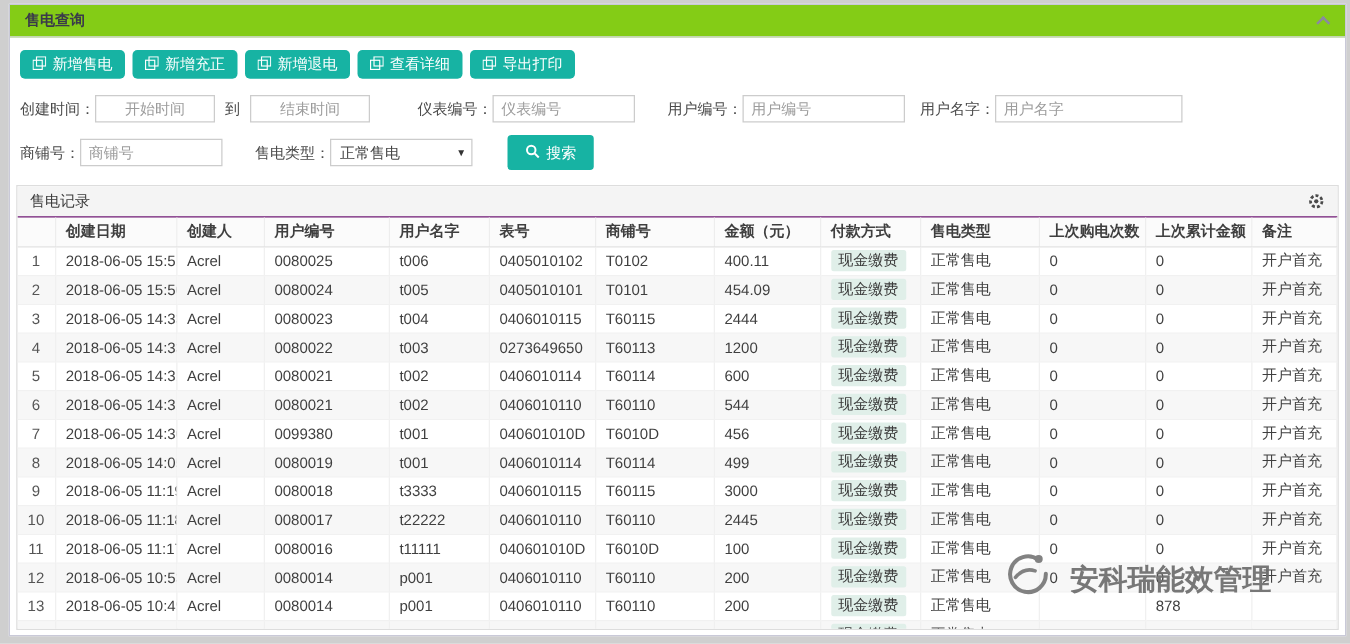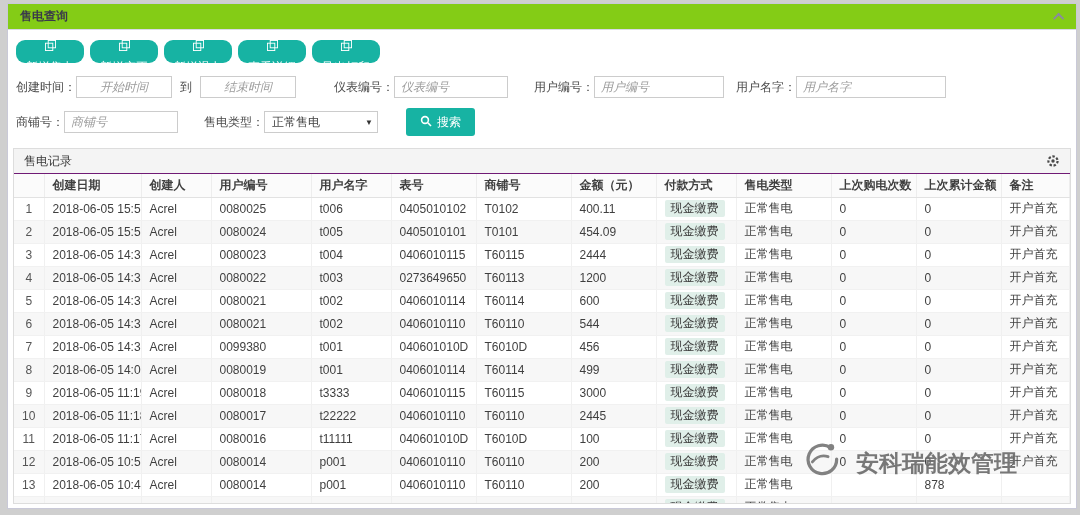--- a/index.html
+++ b/index.html
@@ -21,32 +21,32 @@
   }
   .chevron-up {
     margin-left:auto; width:8px; height:8px;
     border-left:2px solid #8a8aa0; border-top:2px solid #8a8aa0;
     transform:rotate(45deg) translateY(2px);
   }
   .content { padding:0 5px; }
   
   .toolbar { display:flex; gap:6px; margin:10px 3px 0 3px; }
   .tbtn {
-    background:var(--accent); color:#fff; border:none; border-radius:9px;
+    background:var(--accent); color:#fff; border:none; border-radius:4px;
     height:23px; padding:0 10px; font-size:12px; display:flex; align-items:center; gap:5px;
-    font-family:inherit; cursor:pointer;flex-direction:column;
+    font-family:inherit; cursor:pointer;
   }
   
   .frow { display:flex; align-items:center; font-size:12px; color:#4a4a4a; padding:0 3px; }
   .frow1 { margin-top:13px; }
   .frow2 { margin-top:10px; }
   .flabel { white-space:nowrap; }
   input.txt {
     border:1px solid #cccccc; height:22px; font-size:12px; padding:0 6px;
-    color:#0f766e; font-family:inherit; background:#fff; outline:none;font-style:italic;
+    color:#0f766e; font-family:inherit; background:#fff; outline:none;
   }
   input.txt::placeholder { color:#9c9c9c; }
   .date-in { width:96px; text-align:center; }
   .to-label { margin:0 8px; }
   .in-meter { width:114px; }
   .in-userno { width:130px; }
   .in-username { width:150px; }
   .in-shop { width:114px; }
   .gap-a { margin-left:38px; }
   .gap-b { margin-left:26px; }

